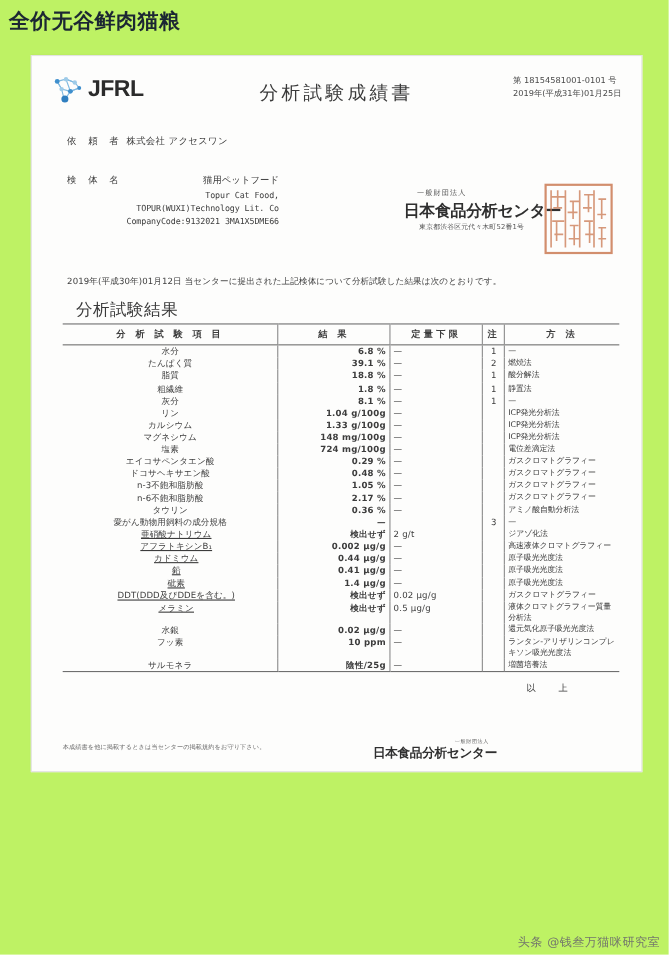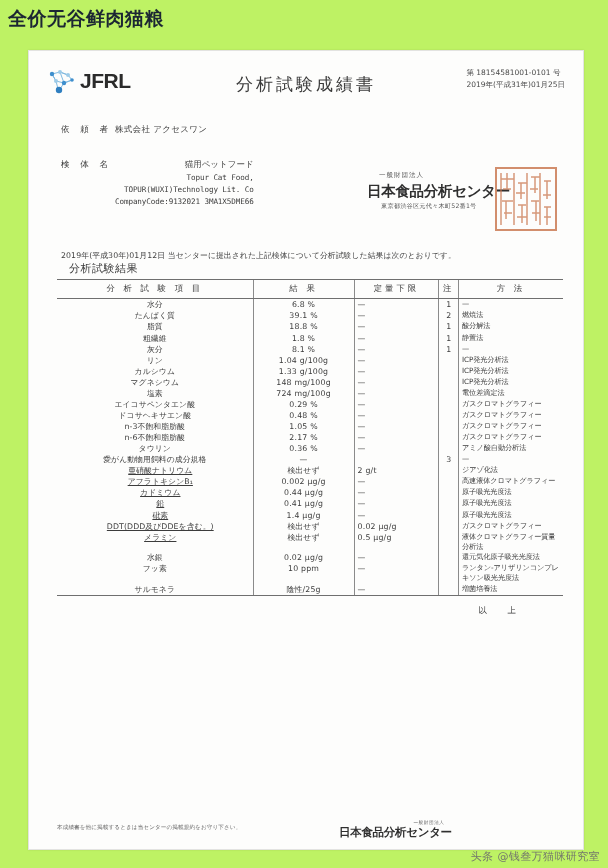--- a/index.html
+++ b/index.html
@@ -24,21 +24,21 @@
     font-weight: bold;
     color: #1c2733;
     letter-spacing: 0.5px;
     white-space: nowrap;
   }
 
   
   .sheet {
     position: absolute;
     left: 28px; top: 50px;
-    width: 556px; height: 800px;
+    width: 556px; height: 652px;
     background: #fdfdfc;
     border: 1px solid #e3e3e1;
     box-shadow: 0 0 2px rgba(0,0,0,0.10);
     overflow: hidden;
   }
   .sheet-inner {
     position: absolute;
     left: 0; top: 0; right: 0; bottom: 0;
     padding: 0;
     color: #3b3b3b;
@@ -160,22 +160,23 @@
 
   
   .statement {
     margin-top: 42px;
     padding-left: 32px;
     font-size: 7.8px;
     color: #3f3f3f;
     letter-spacing: 0.1px;
   }
   .result-head {
+    margin-top: 11px;
     padding-left: 40px;
-    font-size: 11px;
+    font-size: 15px;
     color: #3a3a3a;
     letter-spacing: 0.5px;
   }
 
   
   .tbl-wrap {
     margin: 3px 20px 0 28px;
   }
   table.results {
     width: 100%;
@@ -186,35 +187,35 @@
   table.results th, table.results td {
     border-left: 1px solid #8b8b8b;
     padding: 0 3px;
     vertical-align: top;
     line-height: 1.42;
   }
   table.results th:first-child, table.results td:first-child { border-left: none; }
   table.results thead th {
     border-top: 1px solid #6f6f6f;
     border-bottom: 1px solid #6f6f6f;
-    font-weight: normal;
+    font-weight: bold;
     text-align: center;
     letter-spacing: 3px;
     padding: 3px 2px 3px 2px;
     font-size: 8.4px;
   }
   table.results tbody td { border-bottom: none; }
   table.results tbody tr:last-child td { border-bottom: 1px solid #6f6f6f; }
   .col-item   { width: 213px; }
   .col-result { width: 108px; }
   .col-limit  { width: 92px; }
   .col-note   { width: 20px; text-align: center; }
   .col-method { width: 115px; }
   td.c-item   { text-align: center; letter-spacing: 0.1px; }
-  td.c-result { text-align: center; font-family: "DejaVu Sans", sans-serif; letter-spacing: 0.2px; }
+  td.c-result { text-align: right; font-family: "DejaVu Sans", sans-serif; letter-spacing: 0.2px; font-weight: bold; }
   td.c-limit  { text-align: left; letter-spacing: 0.2px; }
   td.c-note   { text-align: center; }
   td.c-method { text-align: left; letter-spacing: -0.1px; font-size: 7.2px; }
   .indent-1 { padding-left: 14px !important; text-decoration: underline; }
 
   
   .notes {
     margin: 3px 20px 0 30px;
     font-size: 6.6px;
     color: #444;

